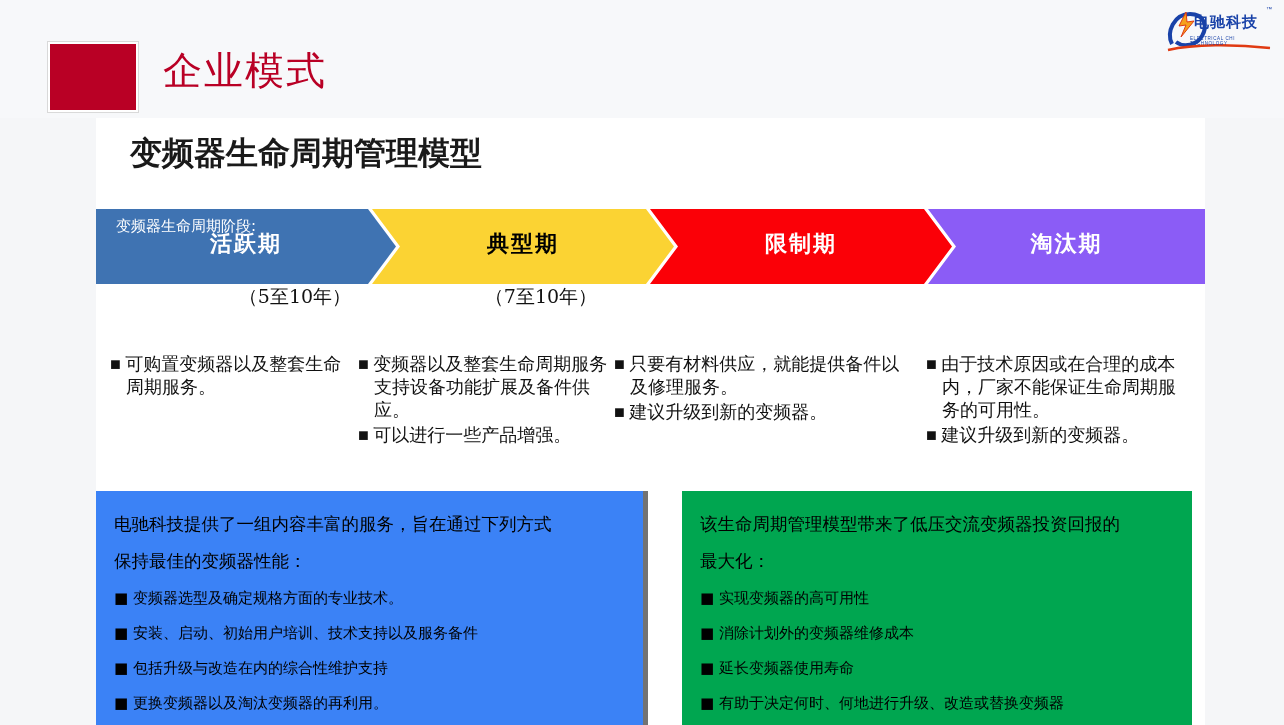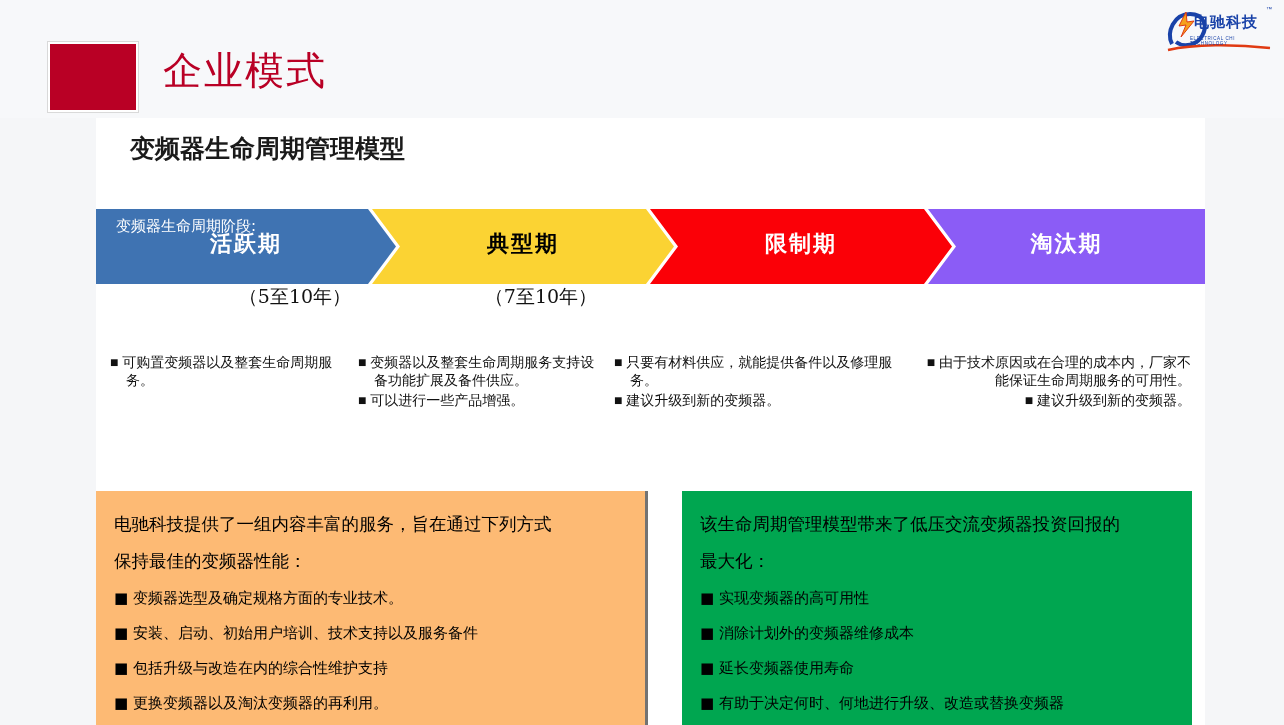--- a/index.html
+++ b/index.html
@@ -50,21 +50,21 @@
     position: absolute; right: 2px; top: 2px; font-size: 6px; color: #1942a8;
   }
   
   .card {
     position: absolute; left: 96px; top: 118px; width: 1109px; height: 607px;
     background: #ffffff;
   }
   .card-title {
     position: absolute; left: 34px; top: 14px;
     font-family: "DejaVu Serif", serif;
-    font-size: 25px; font-weight: bold; color: #1a1a1a;
+    font-size: 32px; font-weight: bold; color: #1a1a1a;
   }
   
   .chev-wrap {
     position: absolute; left: 0px; top: 91px; width: 1109px; height: 75px;
   }
   .chev {
     position: absolute; top: 0; height: 75px;
     display: flex; align-items: center; justify-content: center;
   }
   .chev .lbl {
@@ -95,33 +95,33 @@
   }
   .years.y1 { left: 94px; width: 210px; }
   .years.y2 { left: 340px; width: 210px; }
   .years.y3 { left: 620px; width: 210px; }
   
   .bullets { position: absolute; left: 0; top: 235px; width: 1109px; height: 110px; }
   .bcol { position: absolute; top: 0; }
   .bcol.b1 { left: 14px; width: 248px; }
   .bcol.b2 { left: 262px; width: 250px; }
   .bcol.b3 { left: 518px; width: 296px; }
-  .bcol.b4 { left: 830px; width: 265px; text-align: right; }
+  .bcol.b4 { left: 830px; width: 265px; }
   .bline {
-    font-family: Liberation Sans, sans-serif;
-    font-size: 14px; color: #111; line-height: 18px;
+    font-family: Liberation Serif, serif;
+    font-size: 18px; color: #111; line-height: 23px;
     margin-bottom: 2px;
     text-indent: -16px; padding-left: 16px;
   }
   
   .box {
     position: absolute; top: 373px; height: 234px;
     padding: 16px 18px 0 18px;
   }
-  .box.blue { left: 0px; width: 552px; background: #fdba74; border-right: 3px solid #737373; }
+  .box.blue { left: 0px; width: 552px; background: #3b82f6; border-right: 5px solid #737373; }
   .box.green { left: 586px; width: 510px; background: #00a650; }
   .box .lead {
     font-family: "DejaVu Serif", serif;
     font-size: 17.5px; color: #000; line-height: 35px; margin-bottom: 2px;
   }
   .box .bl {
     font-family: "DejaVu Serif", serif;
     font-size: 15px; color: #000; line-height: 35px;
     text-indent: -20px; padding-left: 20px;
   }

